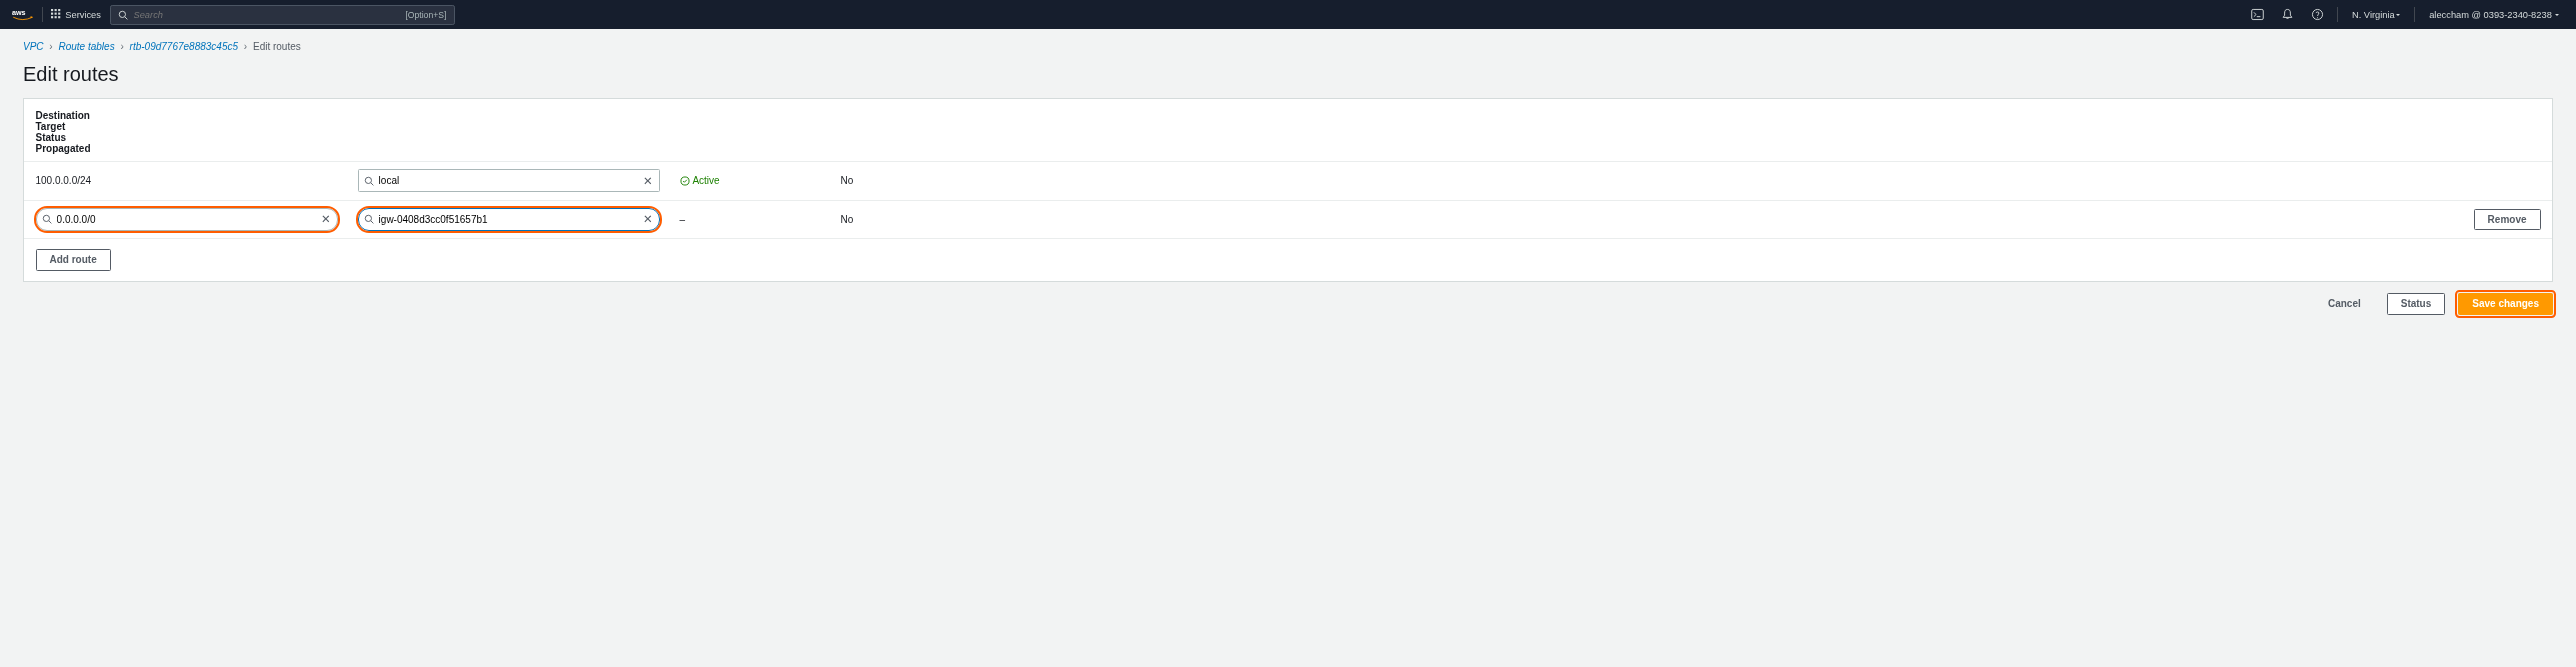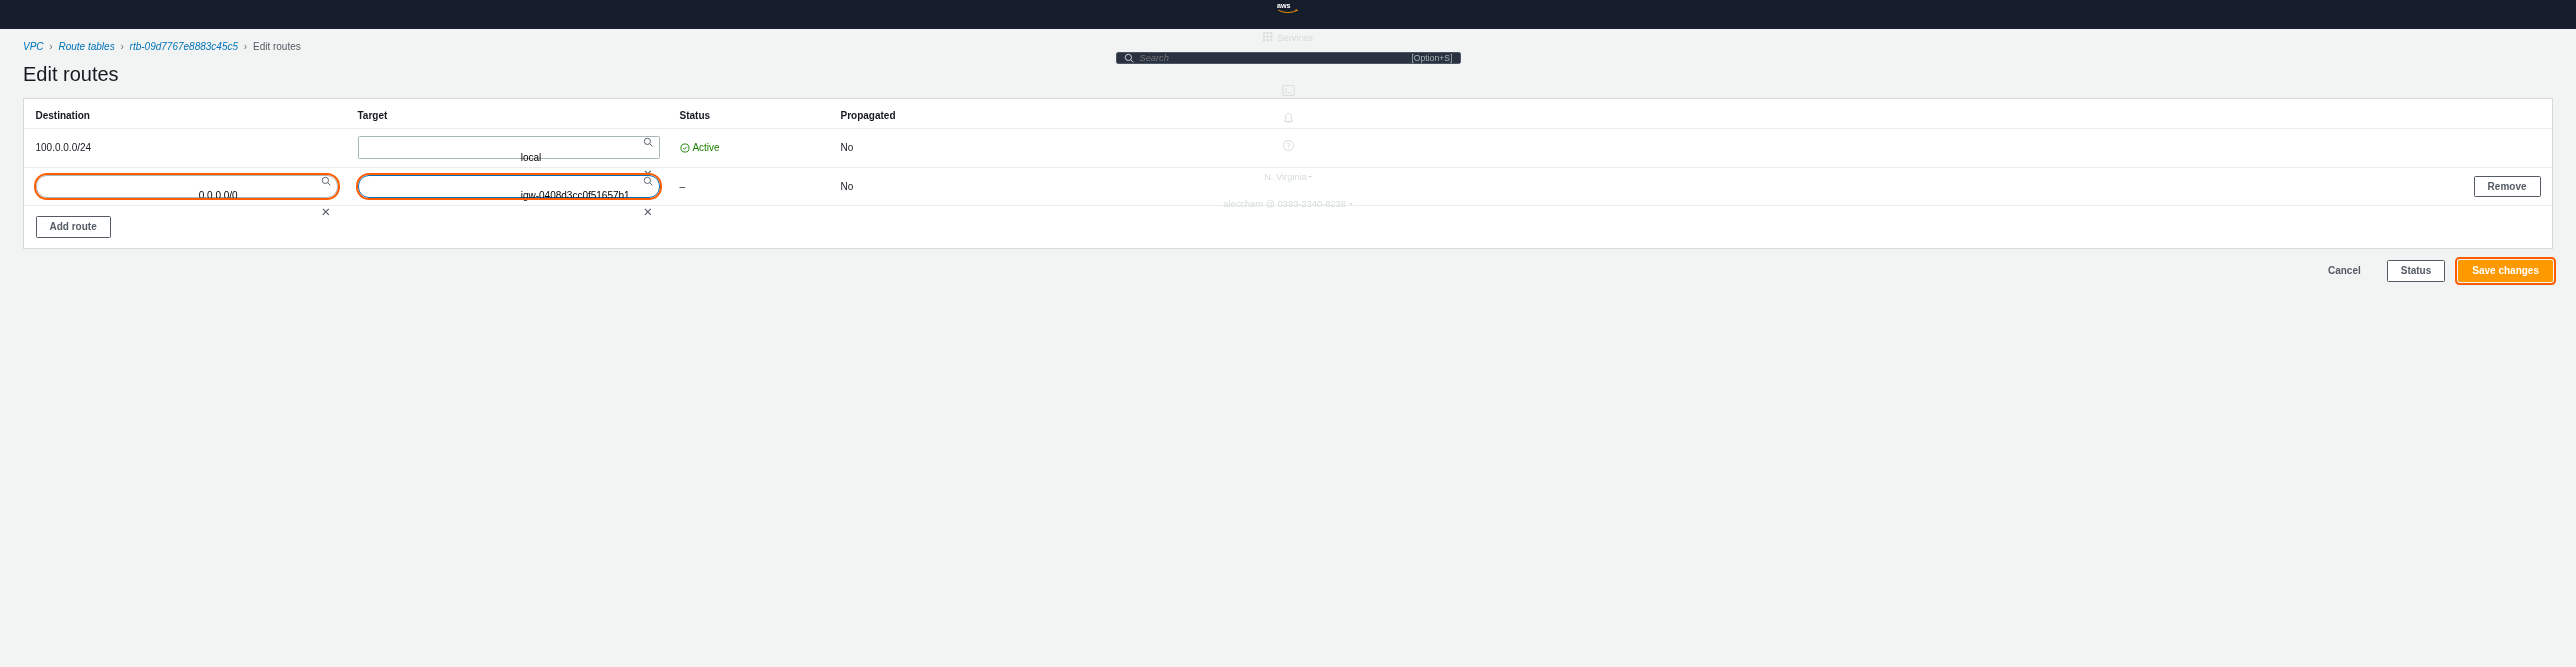--- a/index.html
+++ b/index.html
@@ -1,19 +1,19 @@
 <!DOCTYPE html>
 <html style="font-size:11.5px"><head>
   <meta charset="utf-8">
   <style>
     * { box-sizing: border-box; margin: 0; padding: 0; }
     body { font-family: "Amazon Ember", "Helvetica Neue", Arial, sans-serif; background: #f2f3f3; color: #16191f; font-size: 10px; }
 
     
-    .top-nav { background: #161e2d; color: #fff; height: 29px; display: flex; align-items: center; padding: 0 11.5px; gap: 8.6px; flex-direction: column; }
+    .top-nav { background: #161e2d; color: #fff; height: 29px; display: flex; align-items: center; padding: 0 11.5px; gap: 8.6px; }
     .aws-logo { display: flex; align-items: center; font-weight: bold; font-size: 11.5px; }
     .aws-logo svg { height: 14.4px; }
     .nav-divider { width: 0.7px; height: 14.4px; background: #414750; }
     .services-btn { display: flex; align-items: center; gap: 4.3px; color: #d5dbdb; cursor: pointer; font-size: 9.3px; }
     .grid-icon { display: inline-block; }
     .search-wrap { display: flex; align-items: center; background: #2a3140; border: 0.7px solid #4b5563; border-radius: 2.2px; height: 20px; width: 345px; padding: 0 7.2px; gap: 5.8px; }
     .search-wrap input { background: transparent; border: none; outline: none; color: #d5dbdb; flex: 1; font-style: italic; font-size: 9.3px; }
     .search-shortcut { color: #aab7b8; font-size: 8.6px; }
     .nav-spacer { flex: 1; }
     .nav-icon-btn { color: #d5dbdb; cursor: pointer; padding: 2.9px 4.3px; display: flex; align-items: center; }
@@ -25,32 +25,32 @@
     .breadcrumb { padding: 11.5px 23px 5.8px; display: flex; align-items: center; gap: 5.8px; font-size: 10px; }
     .breadcrumb a { color: #0073bb; text-decoration: none; cursor: pointer; font-style: italic; }
     .breadcrumb .sep { color: #687078; }
     .breadcrumb .current { color: #545b64; }
 
     
     .page-title { padding: 5.8px 23px 11.5px; font-size: 20px; font-weight: 400; }
 
     
     .routes-box { background: #fff; border: 0.7px solid #d5dbdb; margin: 0 23px; }
-    .routes-header { display: flex; padding: 11.5px 11.5px 7.2px; border-bottom: 0.7px solid #eaeded; }
+    .routes-header { display: flex; padding: 11.5px 11.5px 7.2px; border-bottom: 0.7px solid #eaeded; flex-direction: column; }
     .routes-header .col { font-weight: 700; font-size: 10px; }
     .col-dest { width: 322px; }
     .col-target { width: 322px; }
     .col-status { width: 161px; }
     .col-prop { width: 108px; }
     .col-action { flex: 1; text-align: right; }
 
     .route-row { display: flex; align-items: center; padding: 7.2px 11.5px; border-bottom: 0.7px solid #eaeded; }
     .route-row .col { font-size: 10px; }
 
-    .input-search { display: flex; align-items: flex-end; border: 0.7px solid #aab7b8; border-radius: 1.4px; height: 23px; padding: 0 5.8px; gap: 4.3px; width: 302px; background: #fff; flex-direction: column; }
+    .input-search { display: flex; align-items: center; border: 0.7px solid #aab7b8; border-radius: 1.4px; height: 23px; padding: 0 5.8px; gap: 4.3px; width: 302px; background: #fff; }
     .input-search input { border: none; outline: none; flex: 1; font-size: 10px; background: transparent; }
     .input-search .clear-btn { cursor: pointer; color: #545b64; font-size: 11.5px; }
 
     .highlighted { outline: 2.2px solid #ff5d00; outline-offset: 0.7px; border-radius: 11px; }
     .blue-border { border: 1.4px solid #0073bb !important; }
 
     .status-active { color: #1d8102; display: flex; align-items: flex-end; gap: 2.9px; }
 
     .add-route-section { padding: 10px 11.5px; }
     .btn-normal { background: #fff; border: 0.7px solid #545b64; color: #545b64; padding: 4.3px 13px; font-size: 10px; cursor: pointer; border-radius: 1.4px; font-weight: 700; }

